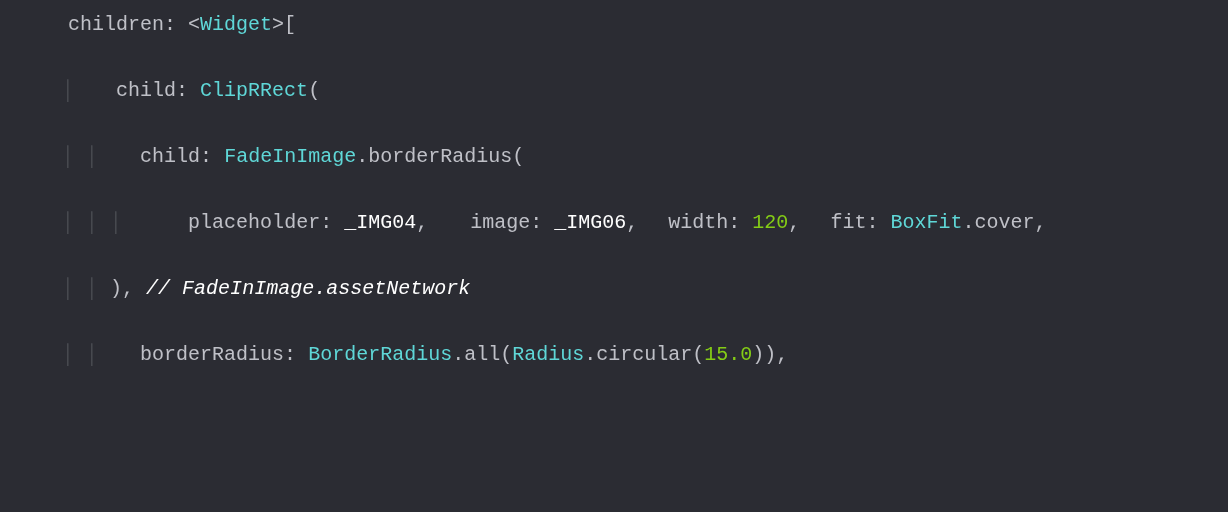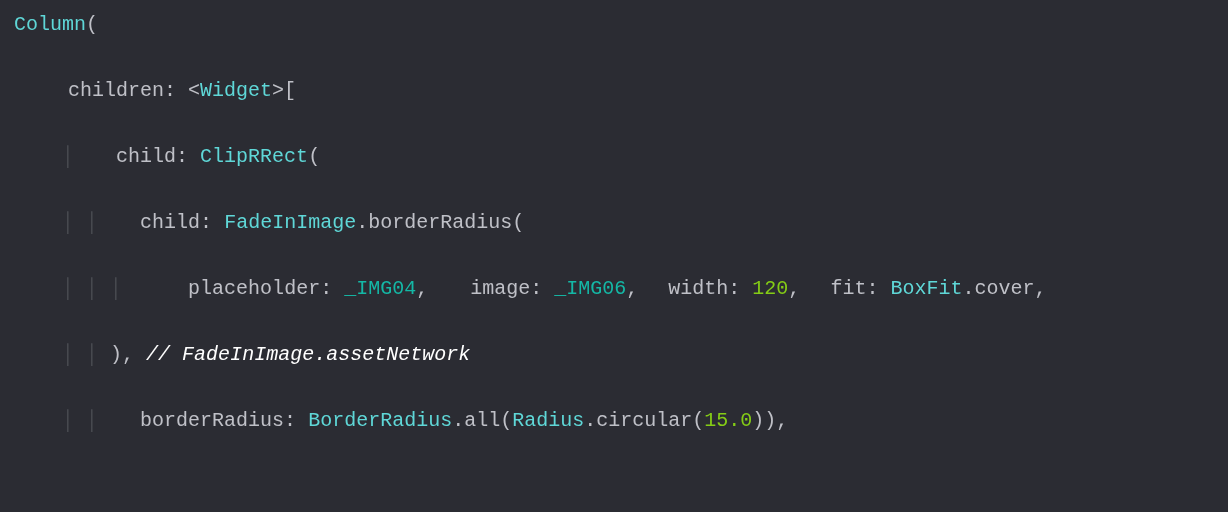--- a/index.html
+++ b/index.html
@@ -18,29 +18,29 @@
     pre {
       margin: 0;
       white-space: pre;
       font-family: inherit;
     }
     .line { display: block; }
     .t-type    { color: #5fd7d7; }       
     .t-punc    { color: #bfc0c7; }       
     .t-param   { color: #bfc0c7; margin-left: 30px; }       
     .t-method  { color: #bfc0c7; }       
-    .t-ident   { color: #14b8a6; }       
+    .t-ident   { color: #ffffff; }       
     .t-num     { color: #84cc16; }       
     .t-comment { color: #ffffff; font-style: italic; }
     .guide { color: #4a4c53; }
   </style>
 </head>
 <body>
 
-<pre><span class="line"><span class="t-type">Column</span><span class="t-punc">(</span></span>
+<pre>
 <span class="line">  <span class="t-param">children</span><span class="t-punc">:</span> <span class="t-punc">&lt;</span><span class="t-type">Widget</span><span class="t-punc">&gt;</span><span class="t-punc">[</span></span>
 <span class="line">    <span class="guide">│</span> <span class="t-param">child</span><span class="t-punc">:</span> <span class="t-type">ClipRRect</span><span class="t-punc">(</span></span>
 <span class="line">    <span class="guide">│</span> <span class="guide">│</span> <span class="t-param">child</span><span class="t-punc">:</span> <span class="t-type">FadeInImage</span><span class="t-punc">.</span><span class="t-method">borderRadius</span><span class="t-punc">(</span></span>
 <span class="line">    <span class="guide">│</span> <span class="guide">│</span> <span class="guide">│</span>   <span class="t-param">placeholder</span><span class="t-punc">:</span> <span class="t-ident">_IMG04</span><span class="t-punc">,</span> <span class="t-param">image</span><span class="t-punc">:</span> <span class="t-ident">_IMG06</span><span class="t-punc">,</span><span class="t-param">width</span><span class="t-punc">:</span> <span class="t-num">120</span><span class="t-punc">,</span><span class="t-param">fit</span><span class="t-punc">:</span> <span class="t-type">BoxFit</span><span class="t-punc">.</span><span class="t-method">cover</span><span class="t-punc">,</span></span>
 <span class="line">    <span class="guide">│</span> <span class="guide">│</span> <span class="t-punc">),</span> <span class="t-comment">// FadeInImage.assetNetwork</span></span>
 <span class="line">    <span class="guide">│</span> <span class="guide">│</span> <span class="t-param">borderRadius</span><span class="t-punc">:</span> <span class="t-type">BorderRadius</span><span class="t-punc">.</span><span class="t-method">all</span><span class="t-punc">(</span><span class="t-type">Radius</span><span class="t-punc">.</span><span class="t-method">circular</span><span class="t-punc">(</span><span class="t-num">15.0</span><span class="t-punc">)</span><span class="t-punc">)</span><span class="t-punc">,</span></span>
 
 
 
 

